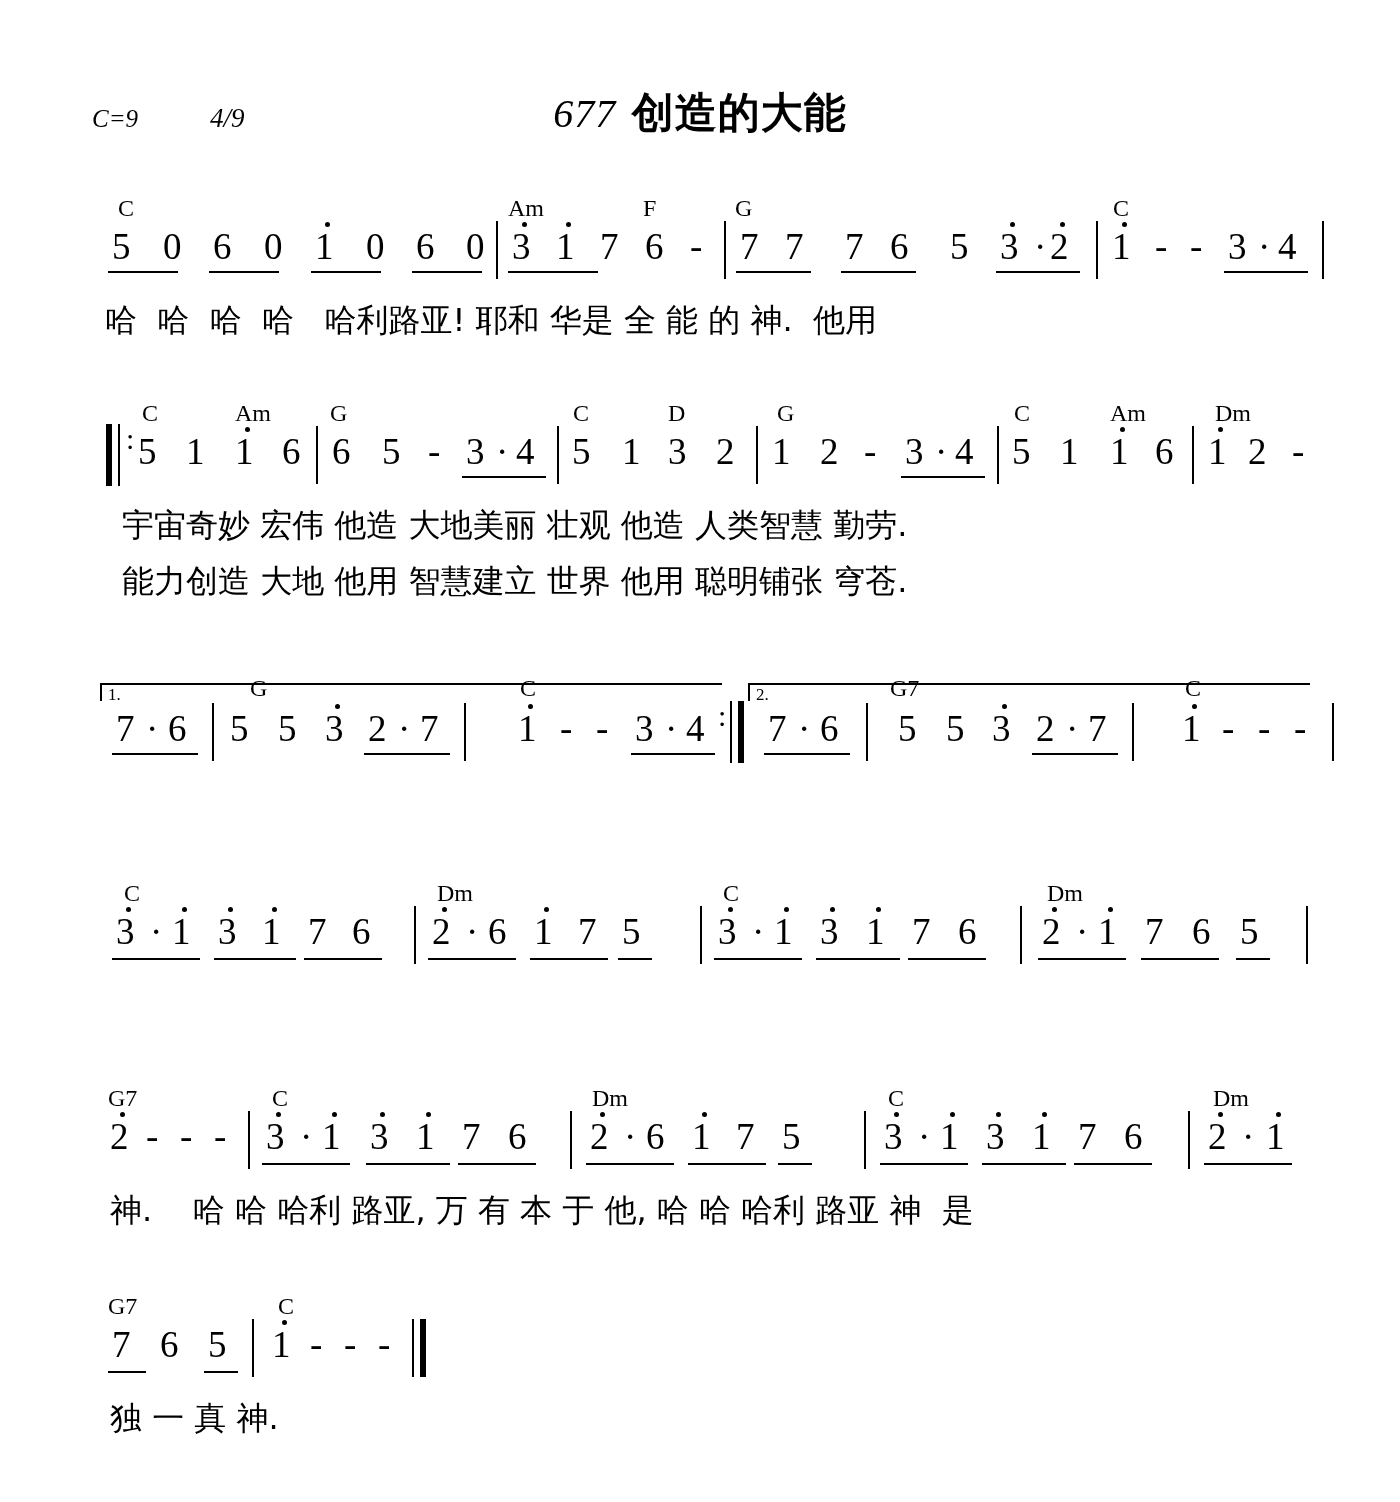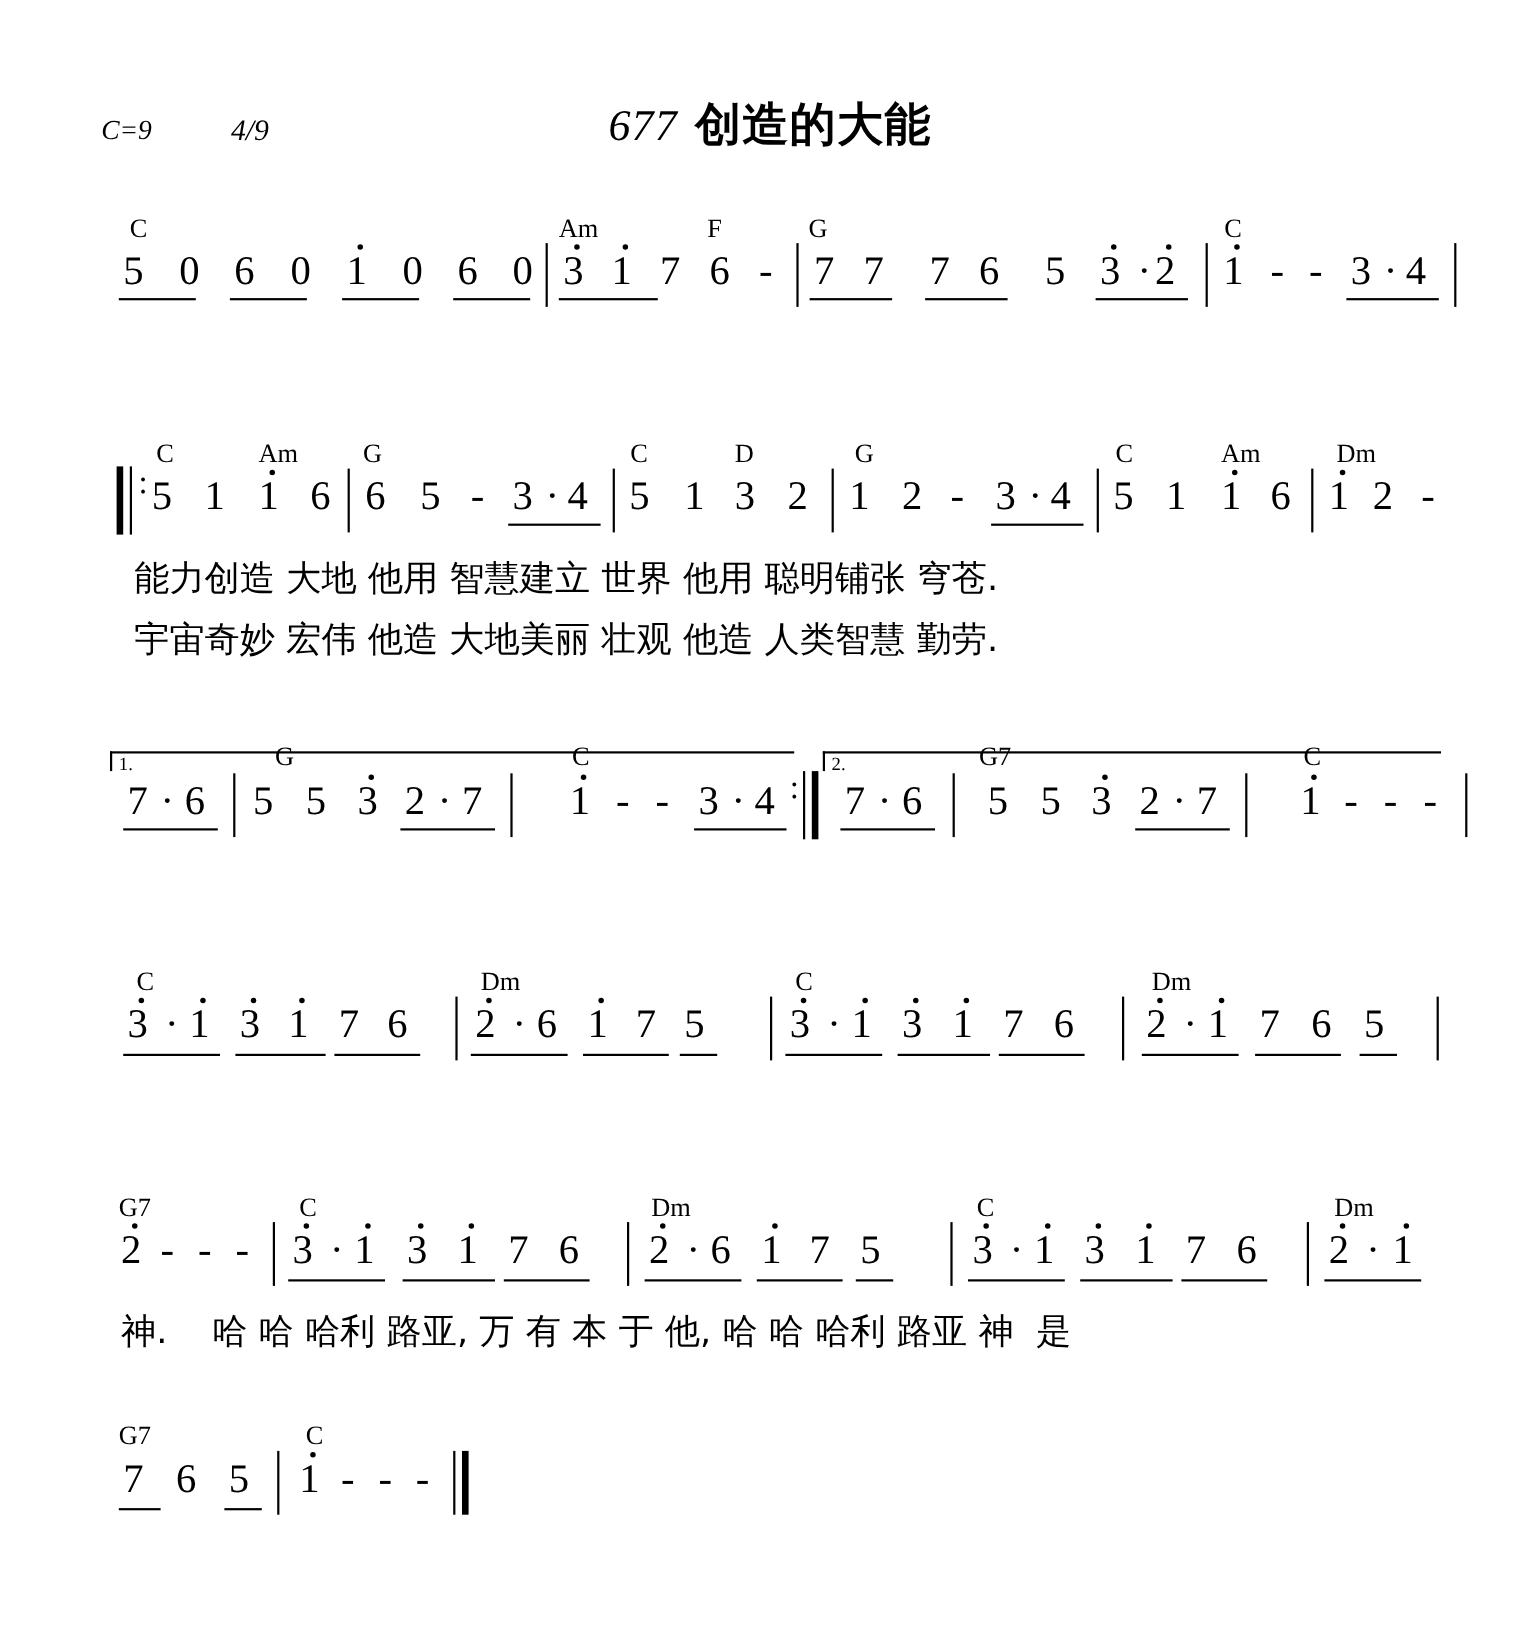--- a/index.html
+++ b/index.html
@@ -194,20 +194,23 @@
       <span class="abs" style="left:1112px; top:0;">1</span><span class="dotabove" style="left:1122px; top:-3px;"></span>
       <span class="abs" style="left:1155px; top:0;">-</span>
       <span class="abs" style="left:1190px; top:0;">-</span>
       <span class="abs" style="left:1228px; top:0;">3</span>
       <span class="abs" style="left:1258px; top:0;">·</span>
       <span class="abs" style="left:1278px; top:0;">4</span>
       <div class="underline1" style="left:1224px; top:46px; width:84px;"></div>
       <div class="bar" style="left:1322px; top:-4px; height:58px;"></div>
     </div>
 
+    <div class="lyricrow">
+      <span class="abs" style="left:105px; top:0;">哈  哈  哈  哈   哈利路亚! 耶和 华是 全 能 的 神.  他用</span>
+    </div>
   </div>
 
   <div class="system" style="top:400px;">
     <div class="chord" style="left:142px; top:0px;">C</div>
     <div class="chord" style="left:235px; top:0px;">Am</div>
     <div class="chord" style="left:330px; top:0px;">G</div>
     <div class="chord" style="left:573px; top:0px;">C</div>
     <div class="chord" style="left:668px; top:0px;">D</div>
     <div class="chord" style="left:777px; top:0px;">G</div>
     <div class="chord" style="left:1014px; top:0px;">C</div>
@@ -255,24 +258,24 @@
       <span class="abs" style="left:1110px; top:0;">1</span><span class="dotabove" style="left:1120px; top:-3px;"></span>
       <span class="abs" style="left:1155px; top:0;">6</span>
       <div class="bar" style="left:1192px; top:-4px; height:58px;"></div>
 
       <span class="abs" style="left:1208px; top:0;">1</span><span class="dotabove" style="left:1218px; top:-3px;"></span>
       <span class="abs" style="left:1248px; top:0;">2</span>
       <span class="abs" style="left:1292px; top:0;">-</span>
     </div>
 
     <div class="lyricrow">
+      <span class="abs" style="left:122px; top:0;">宇宙奇妙 宏伟 他造 大地美丽 壮观 他造 人类智慧 勤劳.</span>
+    </div>
+    <div class="lyricrow">
       <span class="abs" style="left:122px; top:0;">能力创造 大地 他用 智慧建立 世界 他用 聪明铺张 穹苍.</span>
-    </div>
-    <div class="lyricrow">
-      <span class="abs" style="left:122px; top:0;">宇宙奇妙 宏伟 他造 大地美丽 壮观 他造 人类智慧 勤劳.</span>
     </div>
   </div>
 
   <div class="system" style="top:665px;">
 
     <div class="volta" style="left:100px; top:18px; width:620px;"></div>
     <div class="volta-label" style="left:108px; top:20px;">1.</div>
     <div class="volta" style="left:748px; top:18px; width:560px;"></div>
     <div class="volta-label" style="left:756px; top:20px;">2.</div>
 
@@ -463,15 +466,18 @@
       <div class="bar" style="left:252px; top:-4px; height:58px;"></div>
 
       <span class="abs" style="left:272px; top:0;">1</span><span class="dotabove" style="left:282px; top:-3px;"></span>
       <span class="abs" style="left:310px; top:0;">-</span>
       <span class="abs" style="left:344px; top:0;">-</span>
       <span class="abs" style="left:378px; top:0;">-</span>
       <div class="bar" style="left:412px; top:-4px; height:58px;"></div>
       <div class="thickbar" style="left:420px; top:-4px; height:58px;"></div>
     </div>
 
+    <div class="lyricrow">
+      <span class="abs" style="left:110px; top:0;">独 一 真 神.</span>
+    </div>
   </div>
 
 </div>
 
 </body></html>

